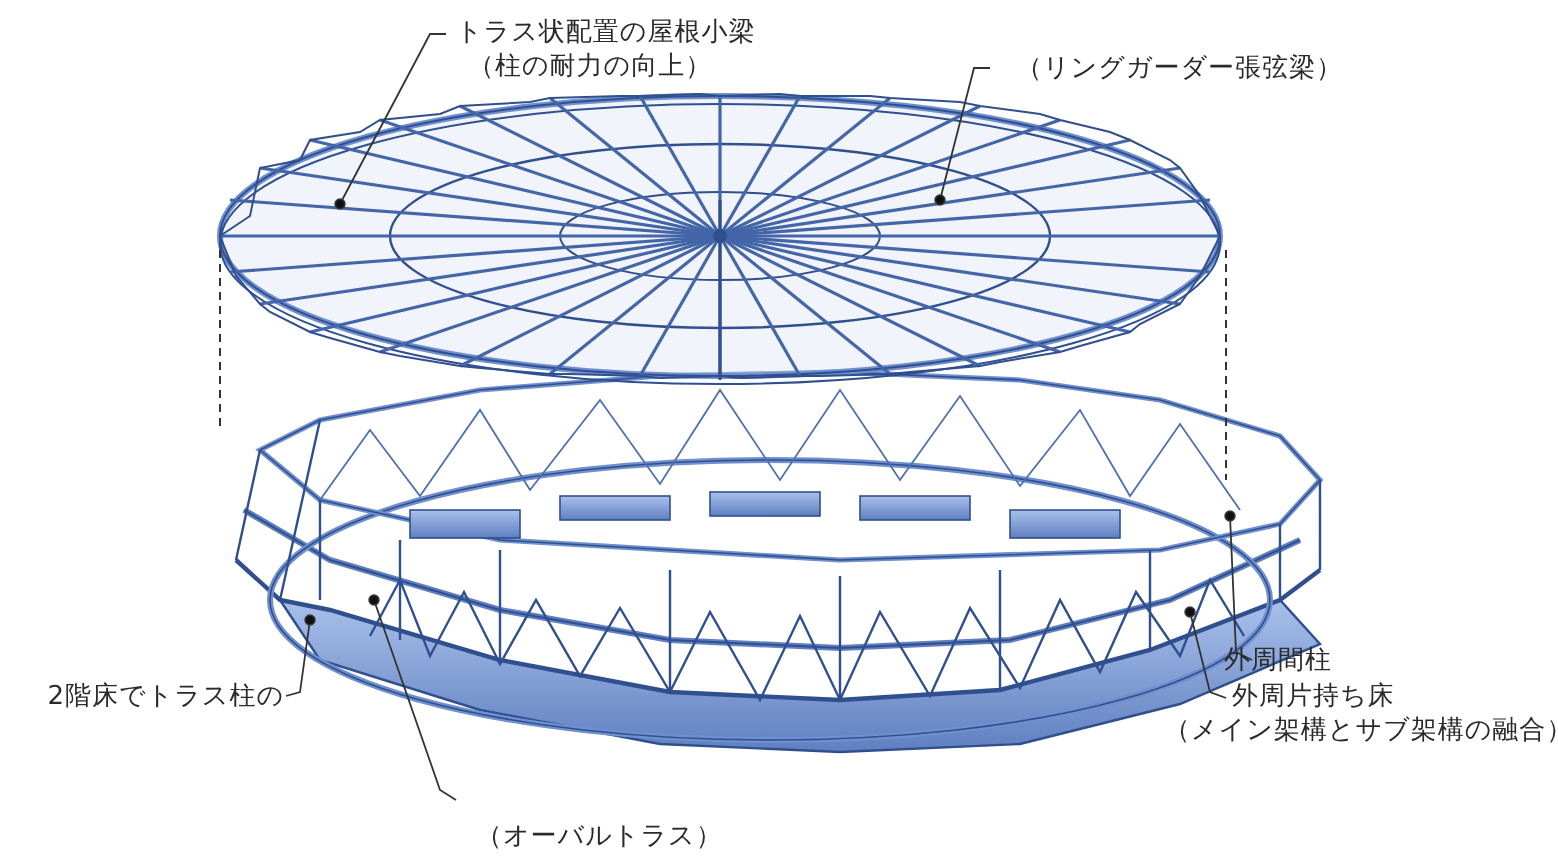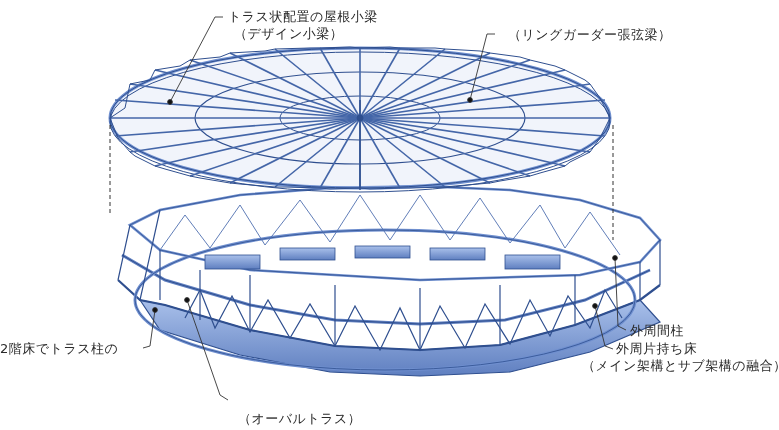--- a/index.html
+++ b/index.html
@@ -1,18 +1,18 @@
 <!DOCTYPE html>
 <html><head>
 <meta charset="utf-8">
 <style>
   html,body{margin:0;padding:0;background:#ffffff;}
   body{width:779px;height:430px;position:relative;overflow:hidden;font-family:"DejaVu Sans",sans-serif;}
   .lbl{position:absolute;font-size:13px;line-height:17px;color:#2a2a2a;white-space:nowrap;letter-spacing:0.5px;}
-  .right{}
+  .right{text-align:right;}
   svg{position:absolute;left:0;top:0;}
 </style>
 </head>
 <body>
 
 <svg width="779" height="430" viewBox="0 0 779 430">
   <defs>
     <linearGradient id="beam" x1="0" y1="0" x2="0" y2="1">
       <stop offset="0" stop-color="#a9c0ea"></stop>
       <stop offset="1" stop-color="#5f7fc0"></stop>
@@ -115,35 +115,35 @@
     <circle cx="187" cy="300" r="2.4" fill="#111"></circle>
     <polyline points="626,330 618,326 615,258"></polyline>
     <circle cx="615" cy="258" r="2.4" fill="#111"></circle>
     <polyline points="613,349 605,346 595,306"></polyline>
     <circle cx="595" cy="306" r="2.4" fill="#111"></circle>
   </g>
 </svg>
 
 <div class="lbl" style="left:228px;top:8px;">
   <div>トラス状配置の屋根小梁</div>
-  <div style="padding-left:6px;">（デザイン小梁）</div>
+  <div style="padding-left:6px;">（柱の耐力の向上）</div>
 </div>
 
 <div class="lbl" style="left:500px;top:26px;">
   <div style="padding-left:8px;text-align:right;">（リングガーダー張弦梁）</div>
 </div>
 
 <div class="lbl right" style="left:0px;top:340px;width:142px;">
   <div>2階床でトラス柱の</div>
 </div>
 
 <div class="lbl" style="left:236px;top:392px;">
   <div style="padding-left:2px;margin-top:18px;">（オーバルトラス）</div>
 </div>
 
-<div class="lbl" style="left:630px;top:322px;">
+<div class="lbl" style="left:612px;top:322px;">
   <div>外周間柱</div>
 </div>
 
 <div class="lbl" style="left:588px;top:340px;">
   <div style="padding-left:28px;">外周片持ち床</div>
   <div style="margin-left:-6px;">（メイン架構とサブ架構の融合）</div>
 </div>
 
 </body></html>

